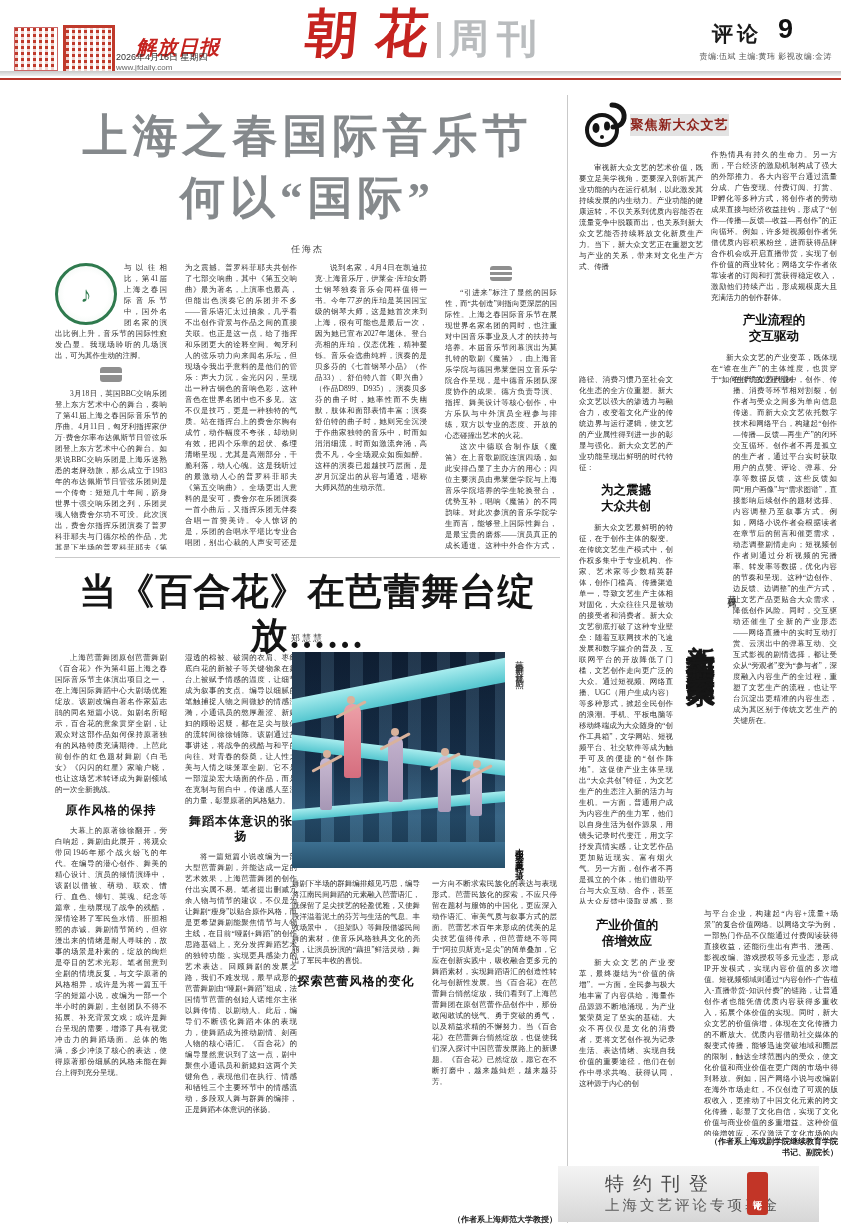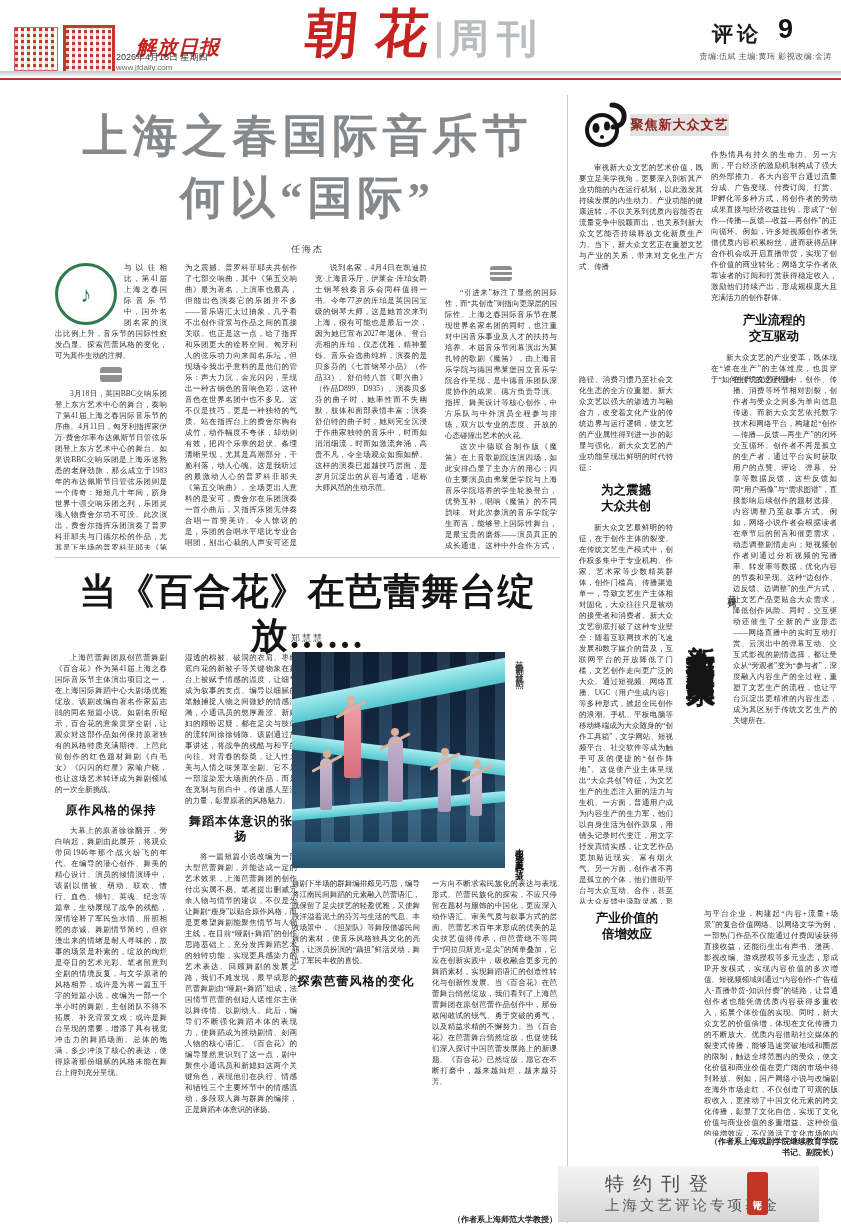--- a/index.html
+++ b/index.html
@@ -104,21 +104,21 @@
   <div class="ruler" style="top:78px;"></div>
 
   <div class="vrule" style="left:567px;top:95px;height:1128px;"></div>
 
   <div class="abs h1a" style="left:55px;top:108px;width:505px;">上海之春国际音乐节</div>
   <div class="abs h1a" style="left:55px;top:170px;width:505px;">何以“国际”</div>
   <div class="abs byline" style="left:55px;top:243px;width:505px;">任海杰</div>
 
   <div class="col bt" style="left:55px;top:262px;width:112px;height:288px;">
     <div class="gseal">♪</div>
-    <span>与以往相比，第41届上海之春国际音乐节中，国外名团名家的演出比例上升，音乐节的国际性愈发凸显。探索芭蕾风格的变化，可为其作生动的注脚。</span>
+    <span>与以往相比，第41届上海之春国际音乐节中，国外名团名家的演出比例上升，音乐节的国际性愈发凸显。我现场聆听的几场演出，可为其作生动的注脚。</span>
     <div class="orn orn1"></div>
     <div class="ind">3月18日，英国BBC交响乐团登上东方艺术中心的舞台，奏响了第41届上海之春国际音乐节的序曲。4月11日，匈牙利指挥家伊万·费舍尔率布达佩斯节日管弦乐团登上东方艺术中心的舞台。如果说BBC交响乐团是上海乐迷熟悉的老牌劲旅，那么成立于1983年的布达佩斯节日管弦乐团则是一个传奇：短短几十年间，跻身世界十强交响乐团之列，乐团灵魂人物费舍尔功不可没。此次演出，费舍尔指挥乐团演奏了普罗科菲耶夫与门德尔松的作品，尤其是下半场的普罗科菲耶夫《第五交响曲》，令全场观众</div>
   </div>
   <div class="col bt" style="left:185px;top:262px;width:112px;height:288px;">
     <div>为之震撼。普罗科菲耶夫共创作了七部交响曲，其中《第五交响曲》最为著名，上演率也最高，但能出色演奏它的乐团并不多——音乐语汇太过抽象，几乎看不出创作背景与作品之间的直接关联。也正是这一点，给了指挥和乐团更大的诠释空间。匈牙利人的弦乐功力向来闻名乐坛，但现场令我出乎意料的是他们的管乐：声大力沉，金光闪闪，呈现出一种古铜色的音响色彩，这种音色在世界名团中也不多见。这不仅是技巧，更是一种独特的气质。站在指挥台上的费舍尔胸有成竹，动作幅度不夸张，却动则有效，把四个乐章的起伏、条理清晰呈现，尤其是高潮部分，干脆利落，动人心魄。这是我听过的最激动人心的普罗科菲耶夫《第五交响曲》。全场更出人意料的是安可，费舍尔在乐团演奏一首小曲后，又指挥乐团无伴奏合唱一首赞美诗。令人惊讶的是，乐团的合唱水平堪比专业合唱团，别出心裁的人声安可还是第一次，回味无穷。</div>
   </div>
   <div class="col bt" style="left:315px;top:262px;width:112px;height:288px;">
     <div class="ind">说到名家，4月4日在凯迪拉克·上海音乐厅，伊莱金·库珀女爵士钢琴独奏音乐会同样值得一书。今年77岁的库珀是英国国宝级的钢琴大师，这是她首次来到上海，很有可能也是最后一次，因为她已宣布2027年退休。登台亮相的库珀，仪态优雅，精神矍铄。音乐会选曲纯粹，演奏的是贝多芬的《七首钢琴小品》（作品33）、舒伯特八首《即兴曲》（作品D899、D935）。演奏贝多芬的曲子时，她率性而不失幽默，肢体和面部表情丰富；演奏舒伯特的曲子时，她则完全沉浸于作曲家独特的音乐中，时而如涓涓细流，时而如激流奔涌，高贵不凡，令全场观众如痴如醉。这样的演奏已超越技巧层面，是岁月沉淀出的从容与通透，堪称大师风范的生动示范。</div>
   </div>
   <div class="col bt" style="left:445px;top:260px;width:112px;height:290px;">
@@ -201,22 +201,23 @@
   <div class="vhead">
     <span class="t">新大众文艺如何重塑文艺与产业的关系</span>
   </div>
   <div class="vby">黄骏炜</div>
 
   <div class="col bt" style="left:733px;top:374px;width:104px;height:530px;">
     <div>在传统文艺产业中，创作、传播、消费等环节相对割裂，创作者与受众之间多为单向信息传递。而新大众文艺依托数字技术和网络平台，构建起“创作—传播—反馈—再生产”的闭环交互循环。创作者不再是孤立的生产者，通过平台实时获取用户的点赞、评论、弹幕、分享等数据反馈，这些反馈如同“用户画像”与“需求图谱”，直接影响后续创作的题材选择、内容调整乃至叙事方式。例如，网络小说作者会根据读者在章节后的留言和催更需求，动态调整剧情走向；短视频创作者则通过分析视频的完播率、转发率等数据，优化内容的节奏和呈现。这种“边创作、边反馈、边调整”的生产方式，让文艺产品更贴合大众需求，降低创作风险。同时，交互驱动还催生了全新的产业形态——网络直播中的实时互动打赏、云演出中的弹幕互动、交互式影视的剧情选择，都让受众从“旁观者”变为“参与者”，深度融入内容生产的全过程，重塑了文艺生产的流程，也让平台沉淀出更精准的内容生态，成为其区别于传统文艺生产的关键所在。</div>
   </div>
 
   <div class="col bt" style="left:579px;top:908px;width:96px;height:250px;">
-    <div class="shr" style="margin-top:2px;"><span>产业价值的</span><br>
+    <div class="shr" style="margin-top:9px;"><span>产业价值的</span><br>
       <span>倍增效应</span></div>
+    <div class="ind">新大众文艺的产业变革，最终凝结为“价值的倍增”。一方面，全民参与极大地丰富了内容供给，海量作品源源不断地涌现，为产业繁荣奠定了坚实的基础。大众不再仅仅是文化的消费者，更将文艺创作视为记录生活、表达情绪、实现自我价值的重要途径，他们在创作中寻求共鸣、获得认同，这种源于内心的创</div>
   </div>
 
   <div class="col bt flexcol" style="left:704px;top:908px;width:134px;height:250px;">
     <div class="grow">与平台企业，构建起“内容+流量+场景”的复合价值网络。以网络文学为例，一部热门作品不仅能通过付费阅读获得直接收益，还能衍生出有声书、漫画、影视改编、游戏授权等多元业态，形成IP开发模式，实现内容价值的多次增值。短视频领域则通过“内容创作-广告植入-直播带货-知识付费”的链路，让普通创作者也能凭借优质内容获得多重收入，拓展个体价值的实现。同时，新大众文艺的价值倍增，体现在文化传播力的不断放大。优质内容借助社交媒体的裂变式传播，能够迅速突破地域和圈层的限制，触达全球范围内的受众，使文化价值和商业价值在更广阔的市场中得到释放。例如，国产网络小说与改编剧在海外市场走红，不仅创造了可观的版权收入，更推动了中国文化元素的跨文化传播，彰显了文化自信，实现了文化价值与商业价值的多重增益。这种价值的倍增效应，不仅激活了文化市场的内生动力，也为文化产业的高质量发展注入了强劲势能。</div>
     <div class="credit">（作者系上海戏剧学院继续教育学院书记、副院长）</div>
   </div>
 
   <div class="fundbox">
     <div class="fundtag">特约刊登</div>
     <div class="fundname">上海文艺评论专项基金</div>

